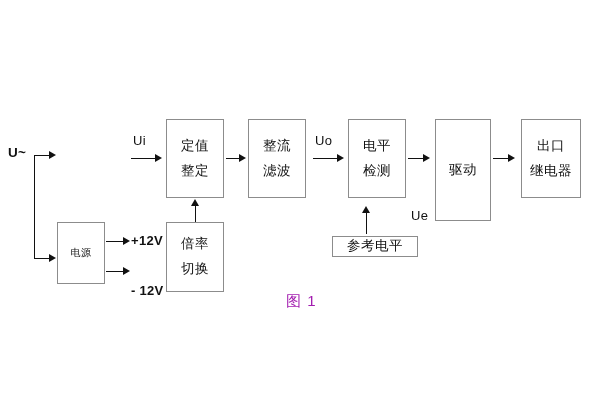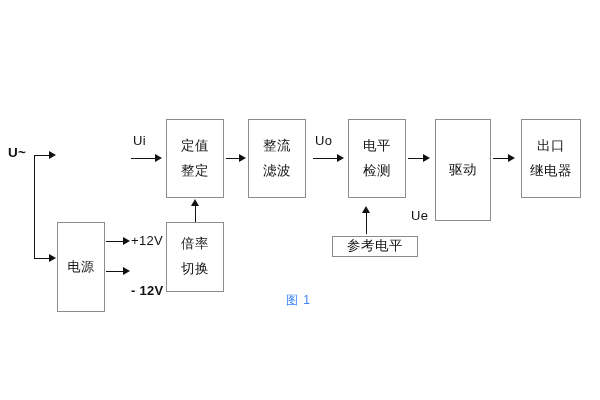--- a/index.html
+++ b/index.html
@@ -46,22 +46,22 @@
     color: #111111;
     white-space: nowrap;
     letter-spacing: 0.3px;
   }
   .lbl.bold {
     font-weight: bold;
     font-size: 13.5px;
   }
   .caption {
     position: absolute;
-    font-size: 12px;
-    color: #3b82f6;
+    font-size: 15px;
+    color: #a21caf;
     white-space: nowrap;
     letter-spacing: 1px;
   }
   
   .hline {
     position: absolute;
     height: 0;
     border-top: 1.4px solid #111111;
   }
   .vline {
@@ -134,27 +134,27 @@
   </div>
 
   <div class="hline" style="left:493px; top:158px; width:17px;"></div>
   <div class="arrow-r" style="left:508px; top:154px;"></div>
 
   <div class="block" style="left:521px; top:119px; width:60px; height:79px;">
     <span class="ln">出口</span>
     <span class="ln">继电器</span>
   </div>
 
-  <div class="block" style="left:57px; top:222px; width:48px; height:90px; font-size:13px;">
+  <div class="block" style="left:57px; top:222px; width:48px; height:62px; font-size:10px;">
     <span class="ln">电源</span>
   </div>
 
   <div class="hline" style="left:106px; top:241px; width:19px;"></div>
   <div class="arrow-r" style="left:123px; top:237px;"></div>
-  <div class="lbl" style="left:131px; top:233px; font-weight:normal;">+12V</div>
+  <div class="lbl" style="left:131px; top:233px; font-weight:bold;">+12V</div>
 
   <div class="hline" style="left:106px; top:271px; width:19px;"></div>
   <div class="arrow-r" style="left:123px; top:267px;"></div>
   <div class="lbl" style="left:131px; top:263px; font-weight:bold;margin-top:20px;">- 12V</div>
 
   <div class="block" style="left:166px; top:222px; width:58px; height:70px;">
     <span class="ln">倍率</span>
     <span class="ln">切换</span>
   </div>
 

